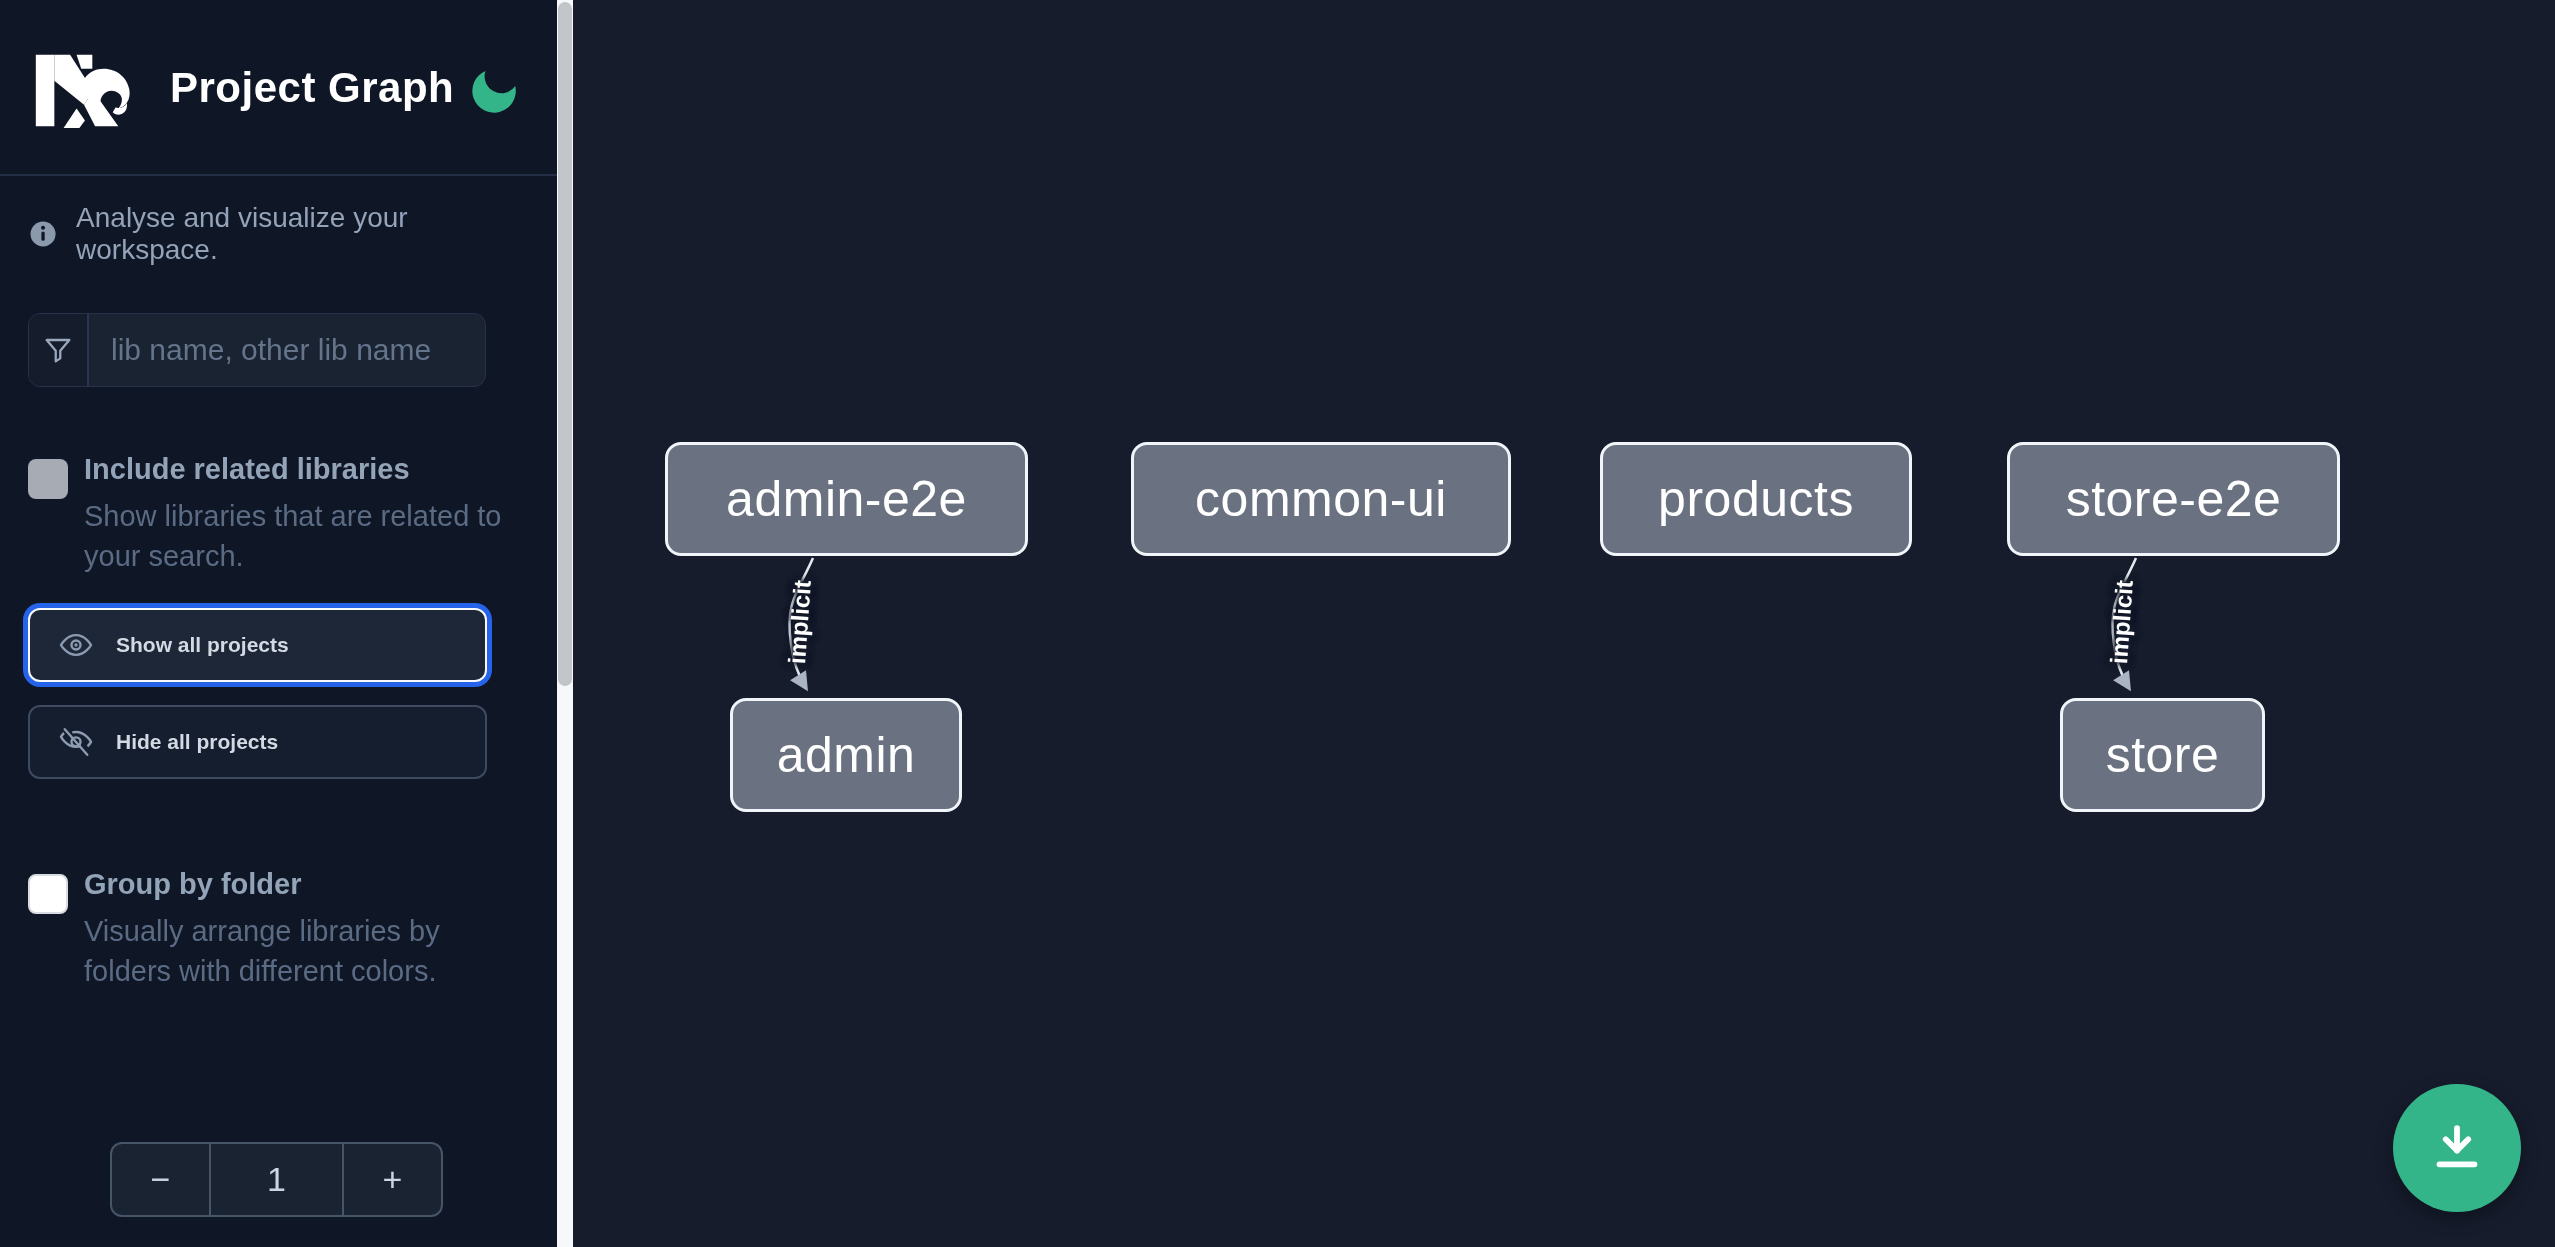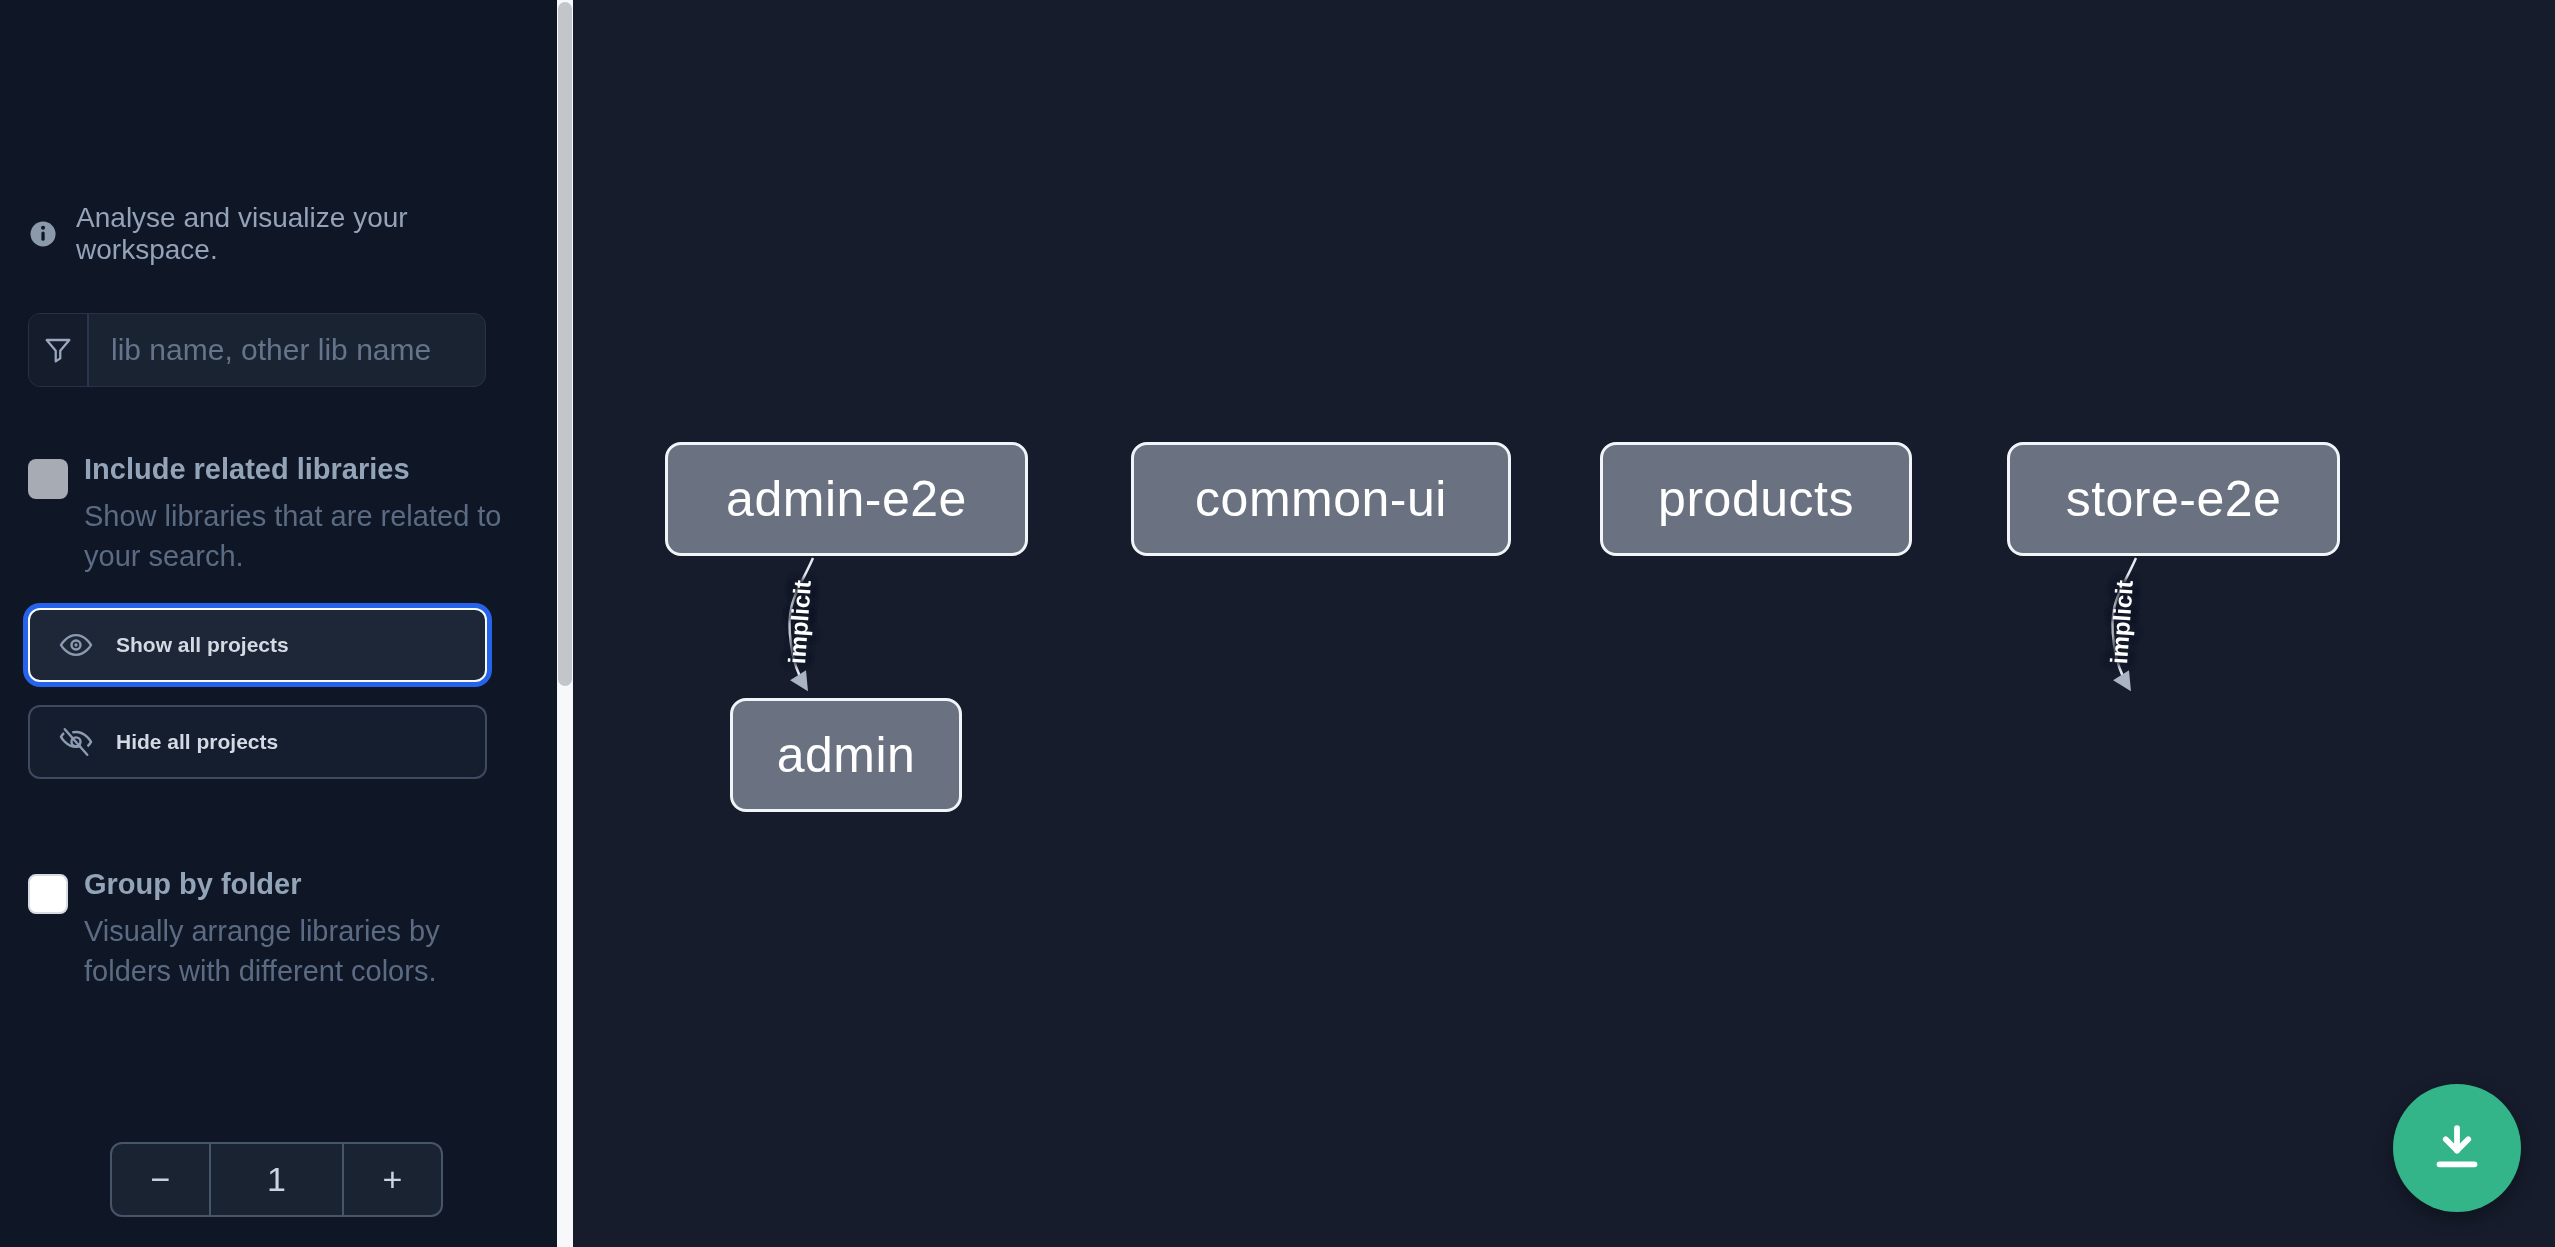--- a/index.html
+++ b/index.html
@@ -52,20 +52,39 @@
 
   .fab{position:absolute;left:2393px;top:1084px;width:128px;height:128px;border-radius:50%;background:#34b489;border:none;display:flex;align-items:center;justify-content:center;cursor:pointer;box-shadow:0 6px 18px rgba(0,0,0,.35);z-index:4;}
 </style>
 </head>
 <body>
 
 <div class="app">
 
   <div class="sidebar">
 
+    <div class="sb-header">
+      <svg class="nx-logo" viewBox="0 0 104 82">
+        <g fill="#ffffff">
+          <path d="M0 3h20v77H0z"></path>
+          <path d="M20 3h17l25 39-10 15L20 31z"></path>
+          <path d="M44 3h17v15H49z"></path>
+          <path d="M52 57l10-15 12 17 15 21H64z"></path>
+          <path d="M30 82l14-21 9 13-6 8z"></path>
+          <path d="M50 45c-3-15 8-27 23-27 15 0 26 10 28 23 1.5 10-3.5 18-12 20 4.5-5 5.5-12 1-16-5.5-5-14-4-18 2-3 4.5-3 10-1 14z"></path>
+          <path d="M86 60c5 1.5 10-.5 12-5 1.5 4.5-1 10-5.5 12-3.5 1.5-7.5.5-9.5-2z"></path>
+        </g>
+      </svg>
+      <div class="app-title">Project Graph</div>
+      <button class="moon-btn">
+        <svg width="58" height="58" viewBox="0 0 24 24" style="transform:rotate(-18deg)">
+          <path d="M21 12.79A9 9 0 1 1 11.21 3 7 7 0 0 0 21 12.79z" fill="#34b489"></path>
+        </svg>
+      </button>
+    </div>
 
     <div class="info-row">
       <svg width="32" height="32" viewBox="0 0 24 24">
         <circle cx="12" cy="12" r="10" fill="#8b99ad"></circle>
         <circle cx="12" cy="7" r="1.6" fill="#0f1626"></circle>
         <rect x="10.7" y="10" width="2.6" height="7.4" rx="1.3" fill="#0f1626"></rect>
       </svg>
       <span class="txt">Analyse and visualize your workspace.</span>
     </div>
 
@@ -149,20 +168,23 @@
       </div>
     <div class="gnode" style="left:1027px;top:442px; width:312px;">
         <span>products</span>
       </div>
     <div class="gnode" style="left:1434px;top:442px; width:333px;">
         <span>store-e2e</span>
       </div>
     <div class="gnode" style="left:157px; top:698px; width:232px;">
         <span>admin</span>
       </div>
+    <div class="gnode" style="left:1487px;top:698px; width:205px;">
+        <span>store</span>
+      </div>
 
     <div class="edge-label" style="left:227px;top:622px;">implicit</div>
     <div class="edge-label" style="left:1549px;top:622px;">implicit</div>
   </div>
 
   <button class="fab">
     <svg width="60" height="60" viewBox="0 0 24 24" fill="none" stroke="#ffffff" stroke-width="2.3" stroke-linecap="round" stroke-linejoin="round">
       <path d="M12 4v9"></path>
       <path d="M7.5 8.5L12 13l4.5-4.5"></path>
       <path d="M5 18.5h14"></path>

